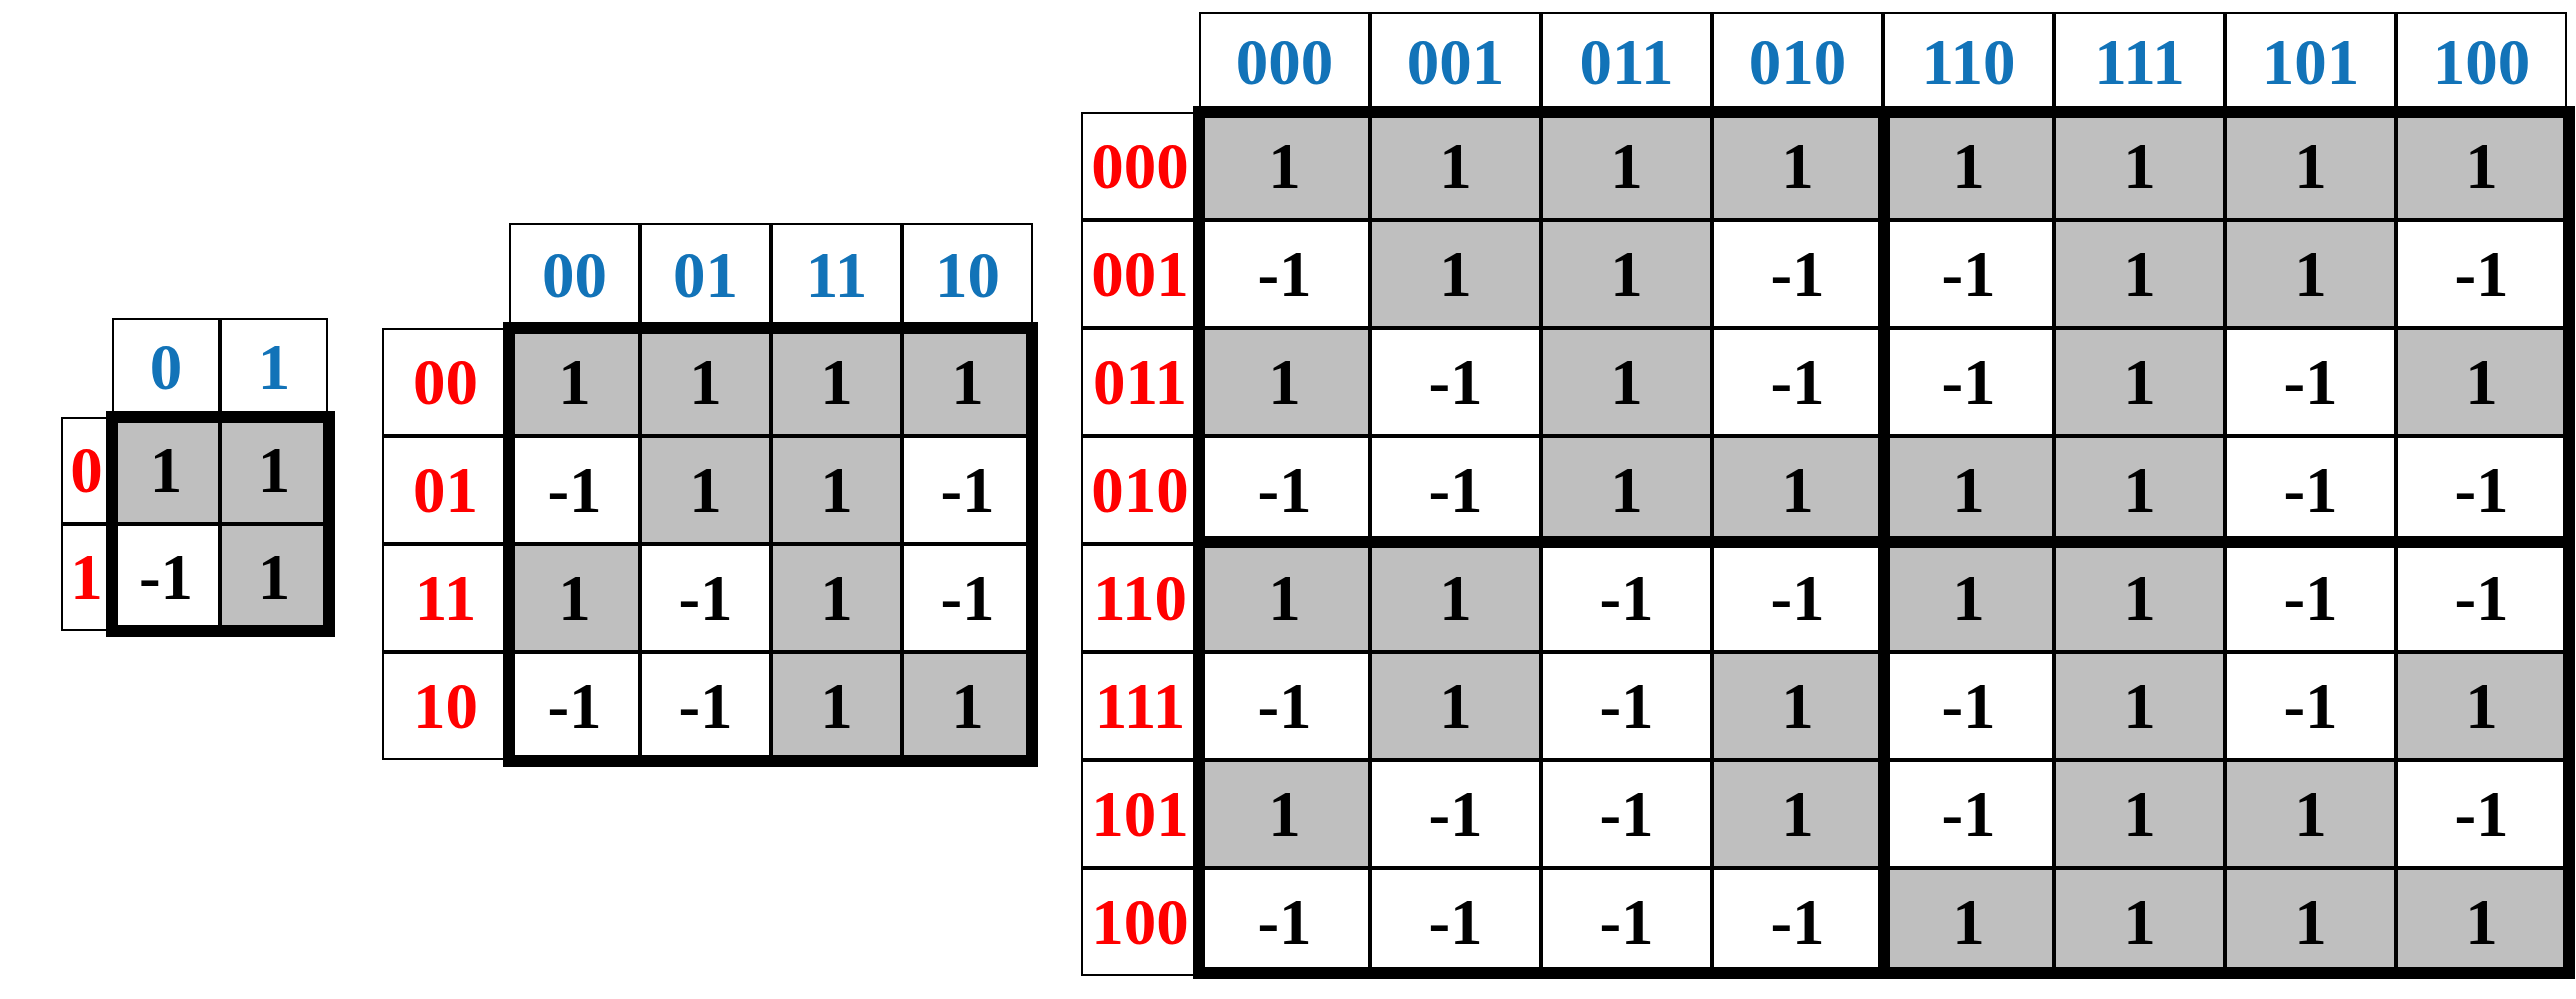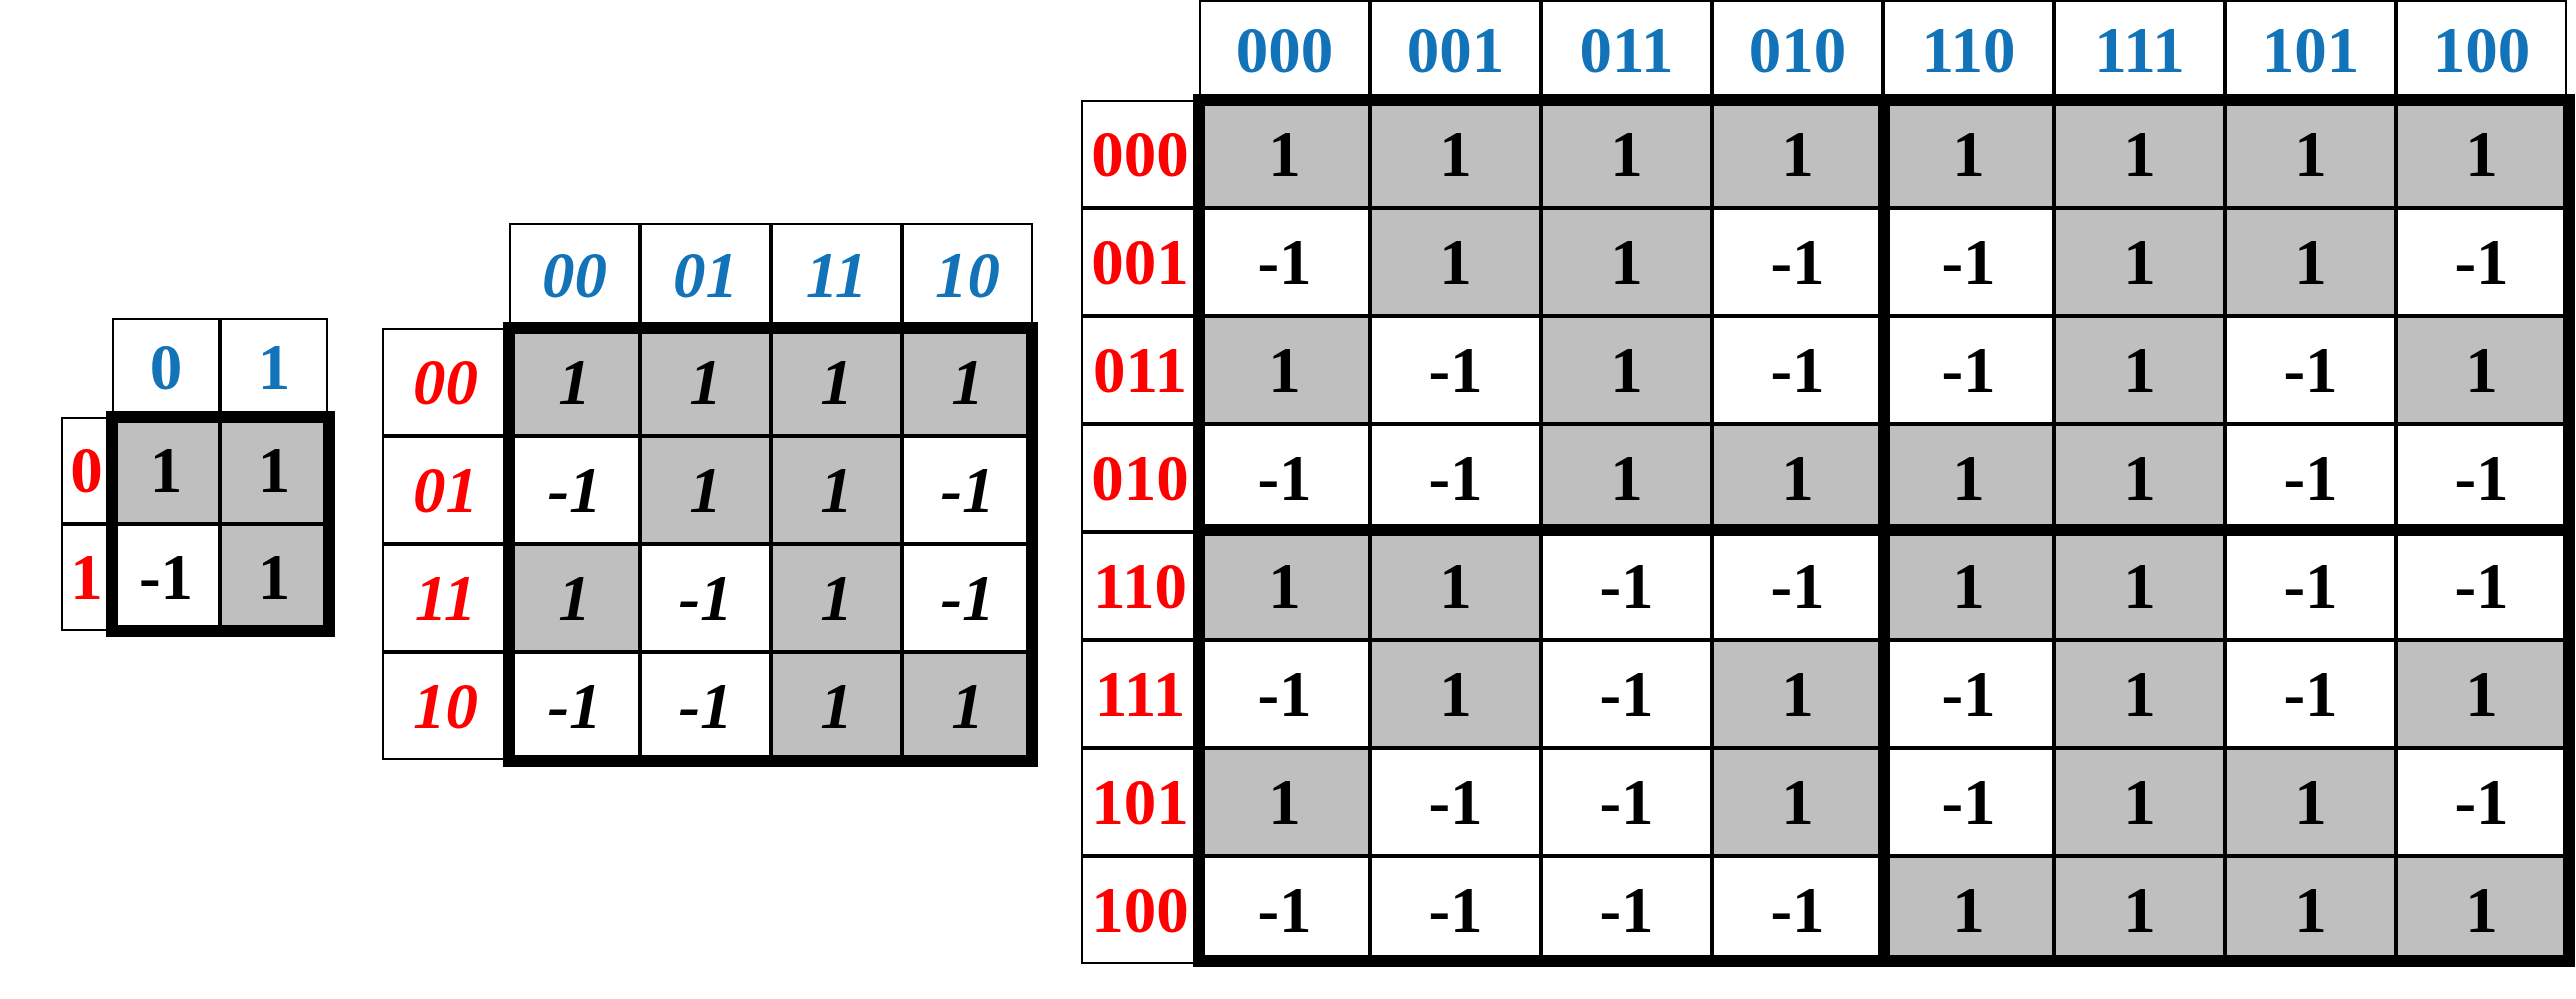--- a/index.html
+++ b/index.html
@@ -4,21 +4,21 @@
 <style>
   html,body{margin:0;padding:0;}
   body{
     width:2576px;height:999px;position:relative;background:#fff;overflow:hidden;
     font-family:"Liberation Serif","DejaVu Serif",serif;
   }
   .table-wrap{position:absolute;}
   
   .t0{left:61px;  top:318px; --hw:51px;  --cw:108px; --hh:99px; --rh:107px;}
   .t1{left:382px; top:223px; --hw:127px; --cw:131px; --hh:105px; --rh:108px;}
-  .t2{left:1081px;top:0;  --hw:118px; --cw:171px; --hh:100px; --rh:108px;}
+  .t2{left:1081px;top:12px;  --hw:118px; --cw:171px; --hh:100px; --rh:108px;}
   .grid{display:grid;position:relative;}
   .gcell{
     display:flex;align-items:center;justify-content:center;
     font-weight:bold;font-size:65px;line-height:1;box-sizing:border-box;
   }
   .corner{background:transparent;border:none;}
   .chead{background:#fff;border:2px solid var(--line);color:var(--blue);}
   .rhead{background:#fff;border:2px solid var(--line);color:var(--red);}
   .cell{border:2px solid var(--line);color:#000;}
   .cell.pos{background:var(--gray);}
@@ -37,21 +37,21 @@
       <div class="gcell chead">1</div>
       <div class="gcell rhead">0</div>
       <div class="gcell cell pos">1</div>
       <div class="gcell cell pos">1</div>
       <div class="gcell rhead">1</div>
       <div class="gcell cell neg">-1</div>
       <div class="gcell cell pos">1</div>
     </div>
     <div class="overlay outline" style="left: 45px; top: 93px; width: 229px; height: 226px; border-width: 12px;"></div>
   </div>
-<div class="table-wrap t1" style="width: 650px; height: 538px; font-style: italic;">
+<div class="table-wrap t1" style="width: 650px; height: 538px;">
     <div class="grid" style="grid-template-columns: 127px repeat(4, 131px); grid-template-rows: 105px repeat(4, 108px);">
       <div class="gcell corner"></div>
       <div class="gcell chead">00</div>
       <div class="gcell chead">01</div>
       <div class="gcell chead">11</div>
       <div class="gcell chead">10</div>
       <div class="gcell rhead">00</div>
       <div class="gcell cell pos">1</div>
       <div class="gcell cell pos">1</div>
       <div class="gcell cell pos">1</div>

